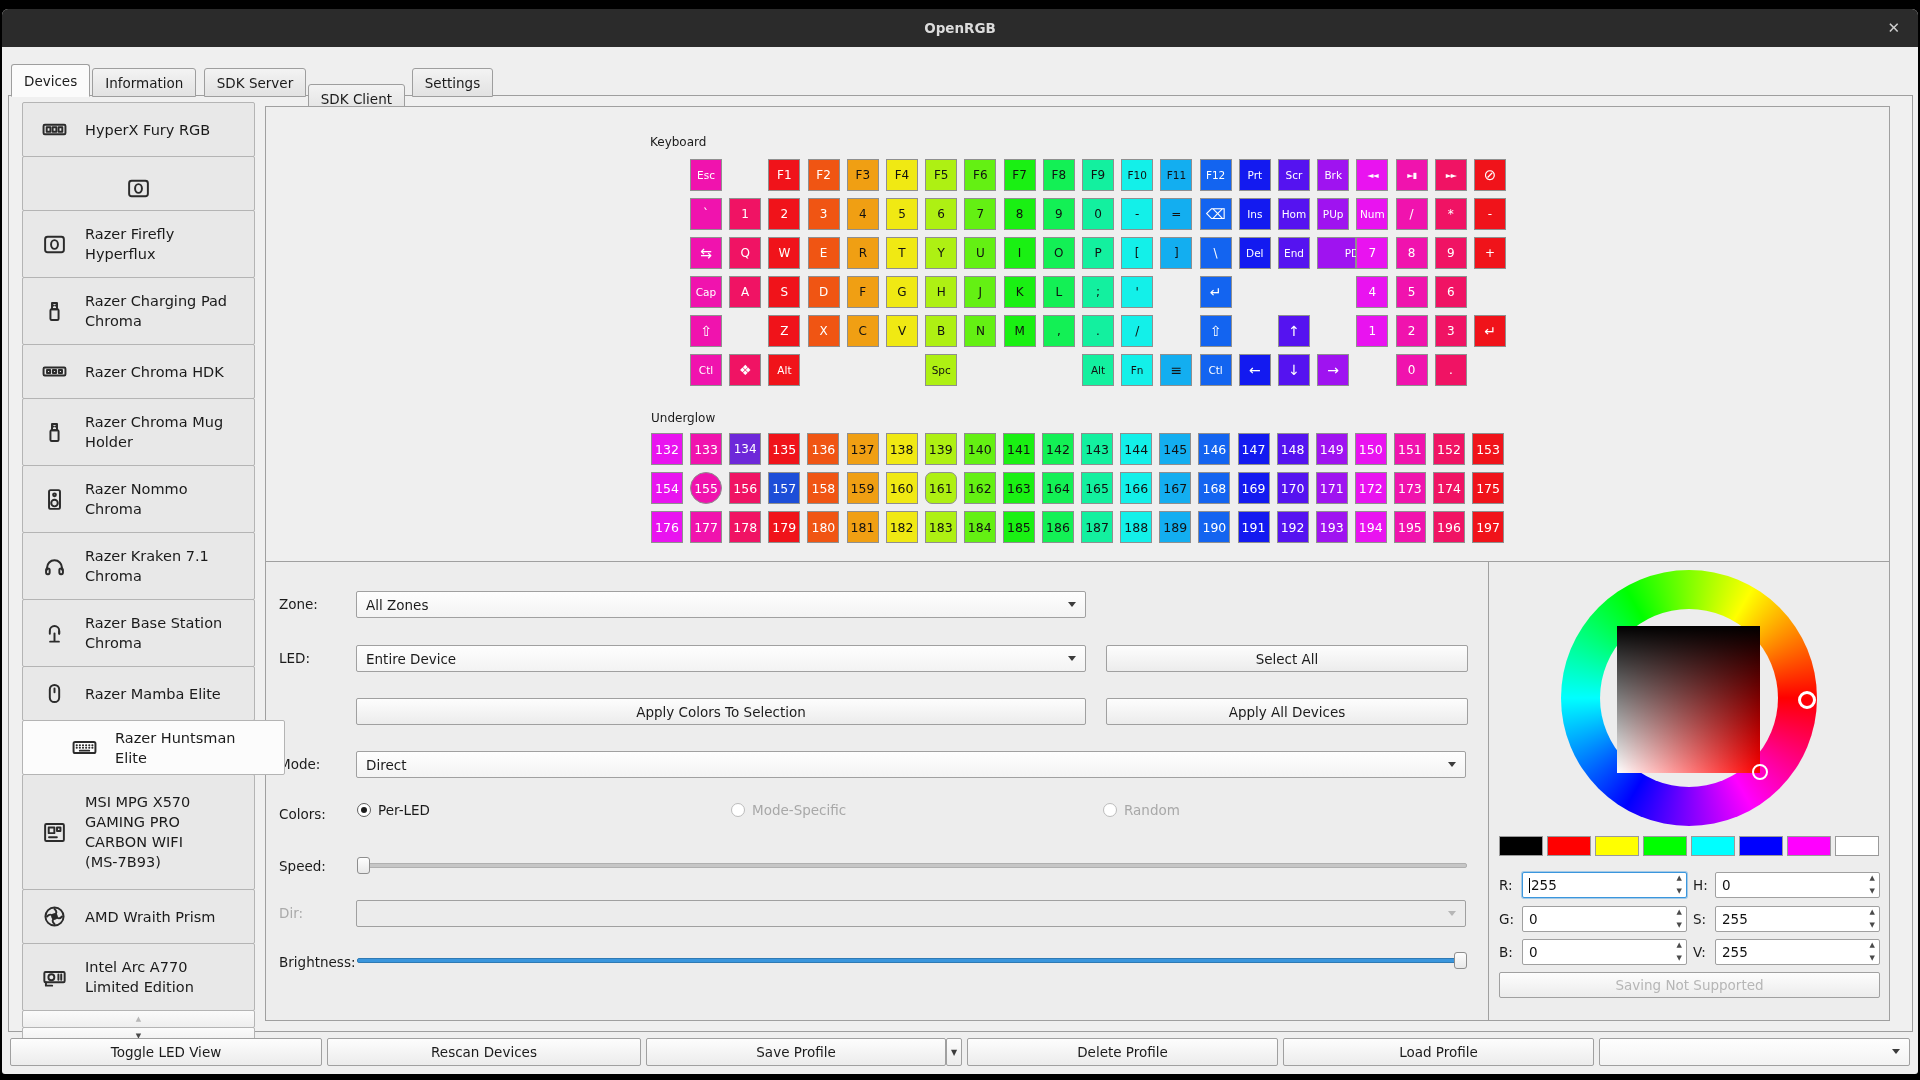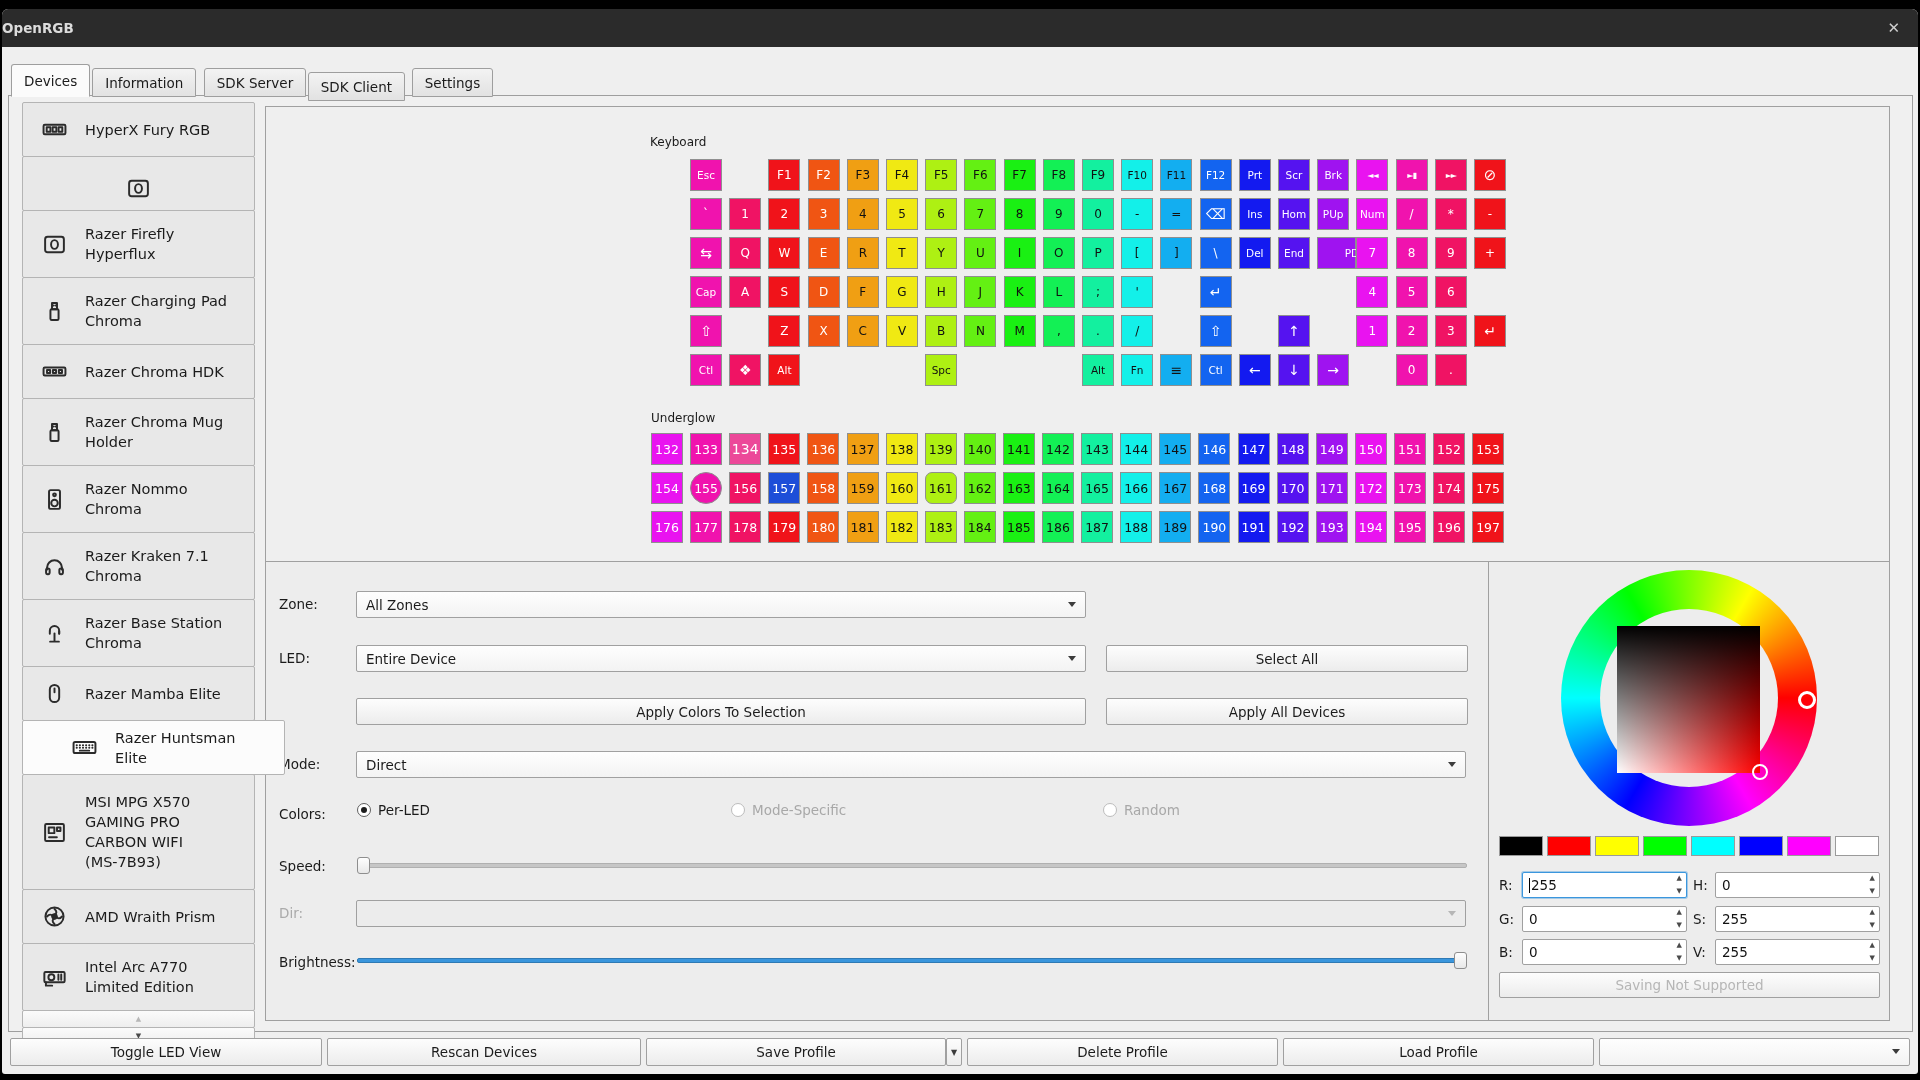--- a/index.html
+++ b/index.html
@@ -1,20 +1,20 @@
 <!DOCTYPE html>
 <html><head>
 <meta charset="utf-8">
 <style>
   html,body{margin:0;padding:0;width:1920px;height:1080px;background:#000;overflow:hidden;
     font-family:"DejaVu Sans",sans-serif;-webkit-font-smoothing:antialiased;}
   .abs{position:absolute;}
   #window-bg{left:2px;right:2px;top:9px;bottom:6px;background:#efefef;border-radius:6px 6px 3px 3px;}
   #titlebar{left:2px;right:2px;top:9px;height:38px;background:#2b2b2b;border-radius:6px 6px 0 0;}
-  #title{width:100%;text-align:left;line-height:38px;color:#dcdcdc;font-size:13.5px;font-weight:bold;}
+  #title{width:100%;text-align:center;line-height:38px;color:#dcdcdc;font-size:13.5px;font-weight:bold;}
   #close-btn{right:18px;top:0;height:38px;display:flex;align-items:center;color:#cfcfcf;
     font-size:15px;font-weight:bold;cursor:default;}
   
   #pane-frame{left:8px;top:95px;width:1903px;height:935px;border:1px solid #9e9e9e;background:#f0f0f0;}
   .tab{position:absolute;top:0;display:flex;align-items:center;padding:0 12px;font-size:13.5px;color:#1b1b1b;
     border:1px solid #9e9e9e;border-radius:3px 3px 0 0;background:linear-gradient(#f3f3f3,#e2e2e2);}
   .tab.active{background:#fbfbfb;border-bottom:1px solid #fbfbfb;z-index:3;}
   
   .dev-item{position:relative;width:231px;border:1px solid #b4b4b4;background:#e8e8e8;margin-top:-1px;
     display:flex;align-items:center;border-radius:2px;}
@@ -87,21 +87,21 @@
 <div id="titlebar" class="abs">
   <div id="title" class="abs">OpenRGB</div>
   <div id="close-btn" class="abs">✕</div>
 </div>
 
 <div id="pane-frame" class="abs"></div>
 <div id="tabbar" class="abs" style="left:11px;top:64px;height:32px;width:1000px;">
     <div class="tab active" style="left: 0px; top: 0px; height: 31px;">Devices</div>
     <div class="tab" style="left: 81.2px; top: 4px; height: 27px;">Information</div>
     <div class="tab" style="left: 192.8px; top: 4px; height: 27px;">SDK Server</div>
-    <div class="tab" style="left: 296.8px; top: 8px; height: 27px; text-align: right;">SDK Client</div>
+    <div class="tab" style="left: 296.8px; top: 20px; height: 27px; text-align: right;">SDK Client</div>
     <div class="tab" style="left: 400.8px; top: 4px; height: 27px;">Settings</div>
   </div>
 
 <div id="sidebar" class="abs" style="left:22px;top:103px;width:233px;">
     <div class="dev-item" style="height: 53px;">
       <div class="dev-icon">
         <svg class="icon" width="25" height="25" viewBox="0 0 16 16">
           <rect x="1" y="5" width="14" height="6" rx="0.8"></rect>
           <rect x="3" y="6.6" width="2.4" height="2.8"></rect>
           <rect x="6.8" y="6.6" width="2.4" height="2.8"></rect>
@@ -355,21 +355,21 @@
         <div class="key small" style="left: 933.6px; top: 247px; background: rgb(19, 100, 240); color: rgb(255, 255, 255);">Ctl</div>
         <div class="key glyph" style="left: 972.8px; top: 247px; background: rgb(19, 26, 240); color: rgb(255, 255, 255);">←</div>
         <div class="key glyph" style="left: 1012px; top: 247px; background: rgb(85, 19, 240); color: rgb(255, 255, 255);">↓</div>
         <div class="key glyph" style="left: 1051.2px; top: 247px; background: rgb(159, 19, 240); color: rgb(255, 255, 255);">→</div>
         <div class="key" style="left: 1129.6px; top: 247px; background: rgb(240, 19, 174); color: rgb(255, 255, 255);">0</div>
         <div class="key" style="left: 1168.8px; top: 247px; background: rgb(240, 19, 100); color: rgb(255, 255, 255);">.</div>
       </div>
     <div id="underglow">
         <div class="key" style="left: 385px; top: 326px; background: rgb(233, 19, 240); color: rgb(255, 255, 255); font-size: 12.5px;">132</div>
         <div class="key" style="left: 424.1px; top: 326px; background: rgb(240, 19, 174); color: rgb(255, 255, 255); font-size: 12.5px;">133</div>
-        <div class="key" style="left: 463.2px; top: 326px; background: #ec4899; color: rgb(255, 255, 255); font-size: 14px;">134</div>
+        <div class="key" style="left: 463.2px; top: 326px; background: #6d28d9; color: rgb(255, 255, 255); font-size: 12px;">134</div>
         <div class="key" style="left: 502.3px; top: 326px; background: rgb(240, 19, 26); color: rgb(255, 255, 255); font-size: 12.5px;">135</div>
         <div class="key" style="left: 541.4px; top: 326px; background: rgb(240, 85, 19); color: rgb(255, 255, 255); font-size: 12.5px;">136</div>
         <div class="key" style="left: 580.5px; top: 326px; background: rgb(240, 159, 19); color: rgb(17, 17, 17); font-size: 12.5px;">137</div>
         <div class="key" style="left: 619.6px; top: 326px; background: rgb(240, 233, 19); color: rgb(17, 17, 17); font-size: 12.5px;">138</div>
         <div class="key" style="left: 658.7px; top: 326px; background: rgb(174, 240, 19); color: rgb(17, 17, 17); font-size: 12.5px;">139</div>
         <div class="key" style="left: 697.8px; top: 326px; background: rgb(100, 240, 19); color: rgb(17, 17, 17); font-size: 12.5px;">140</div>
         <div class="key" style="left: 736.9px; top: 326px; background: rgb(26, 240, 19); color: rgb(17, 17, 17); font-size: 12.5px;">141</div>
         <div class="key" style="left: 776px; top: 326px; background: rgb(19, 240, 85); color: rgb(17, 17, 17); font-size: 12.5px;">142</div>
         <div class="key" style="left: 815.1px; top: 326px; background: rgb(19, 240, 159); color: rgb(17, 17, 17); font-size: 12.5px;">143</div>
         <div class="key" style="left: 854.2px; top: 326px; background: rgb(19, 240, 233); color: rgb(17, 17, 17); font-size: 12.5px;">144</div>

